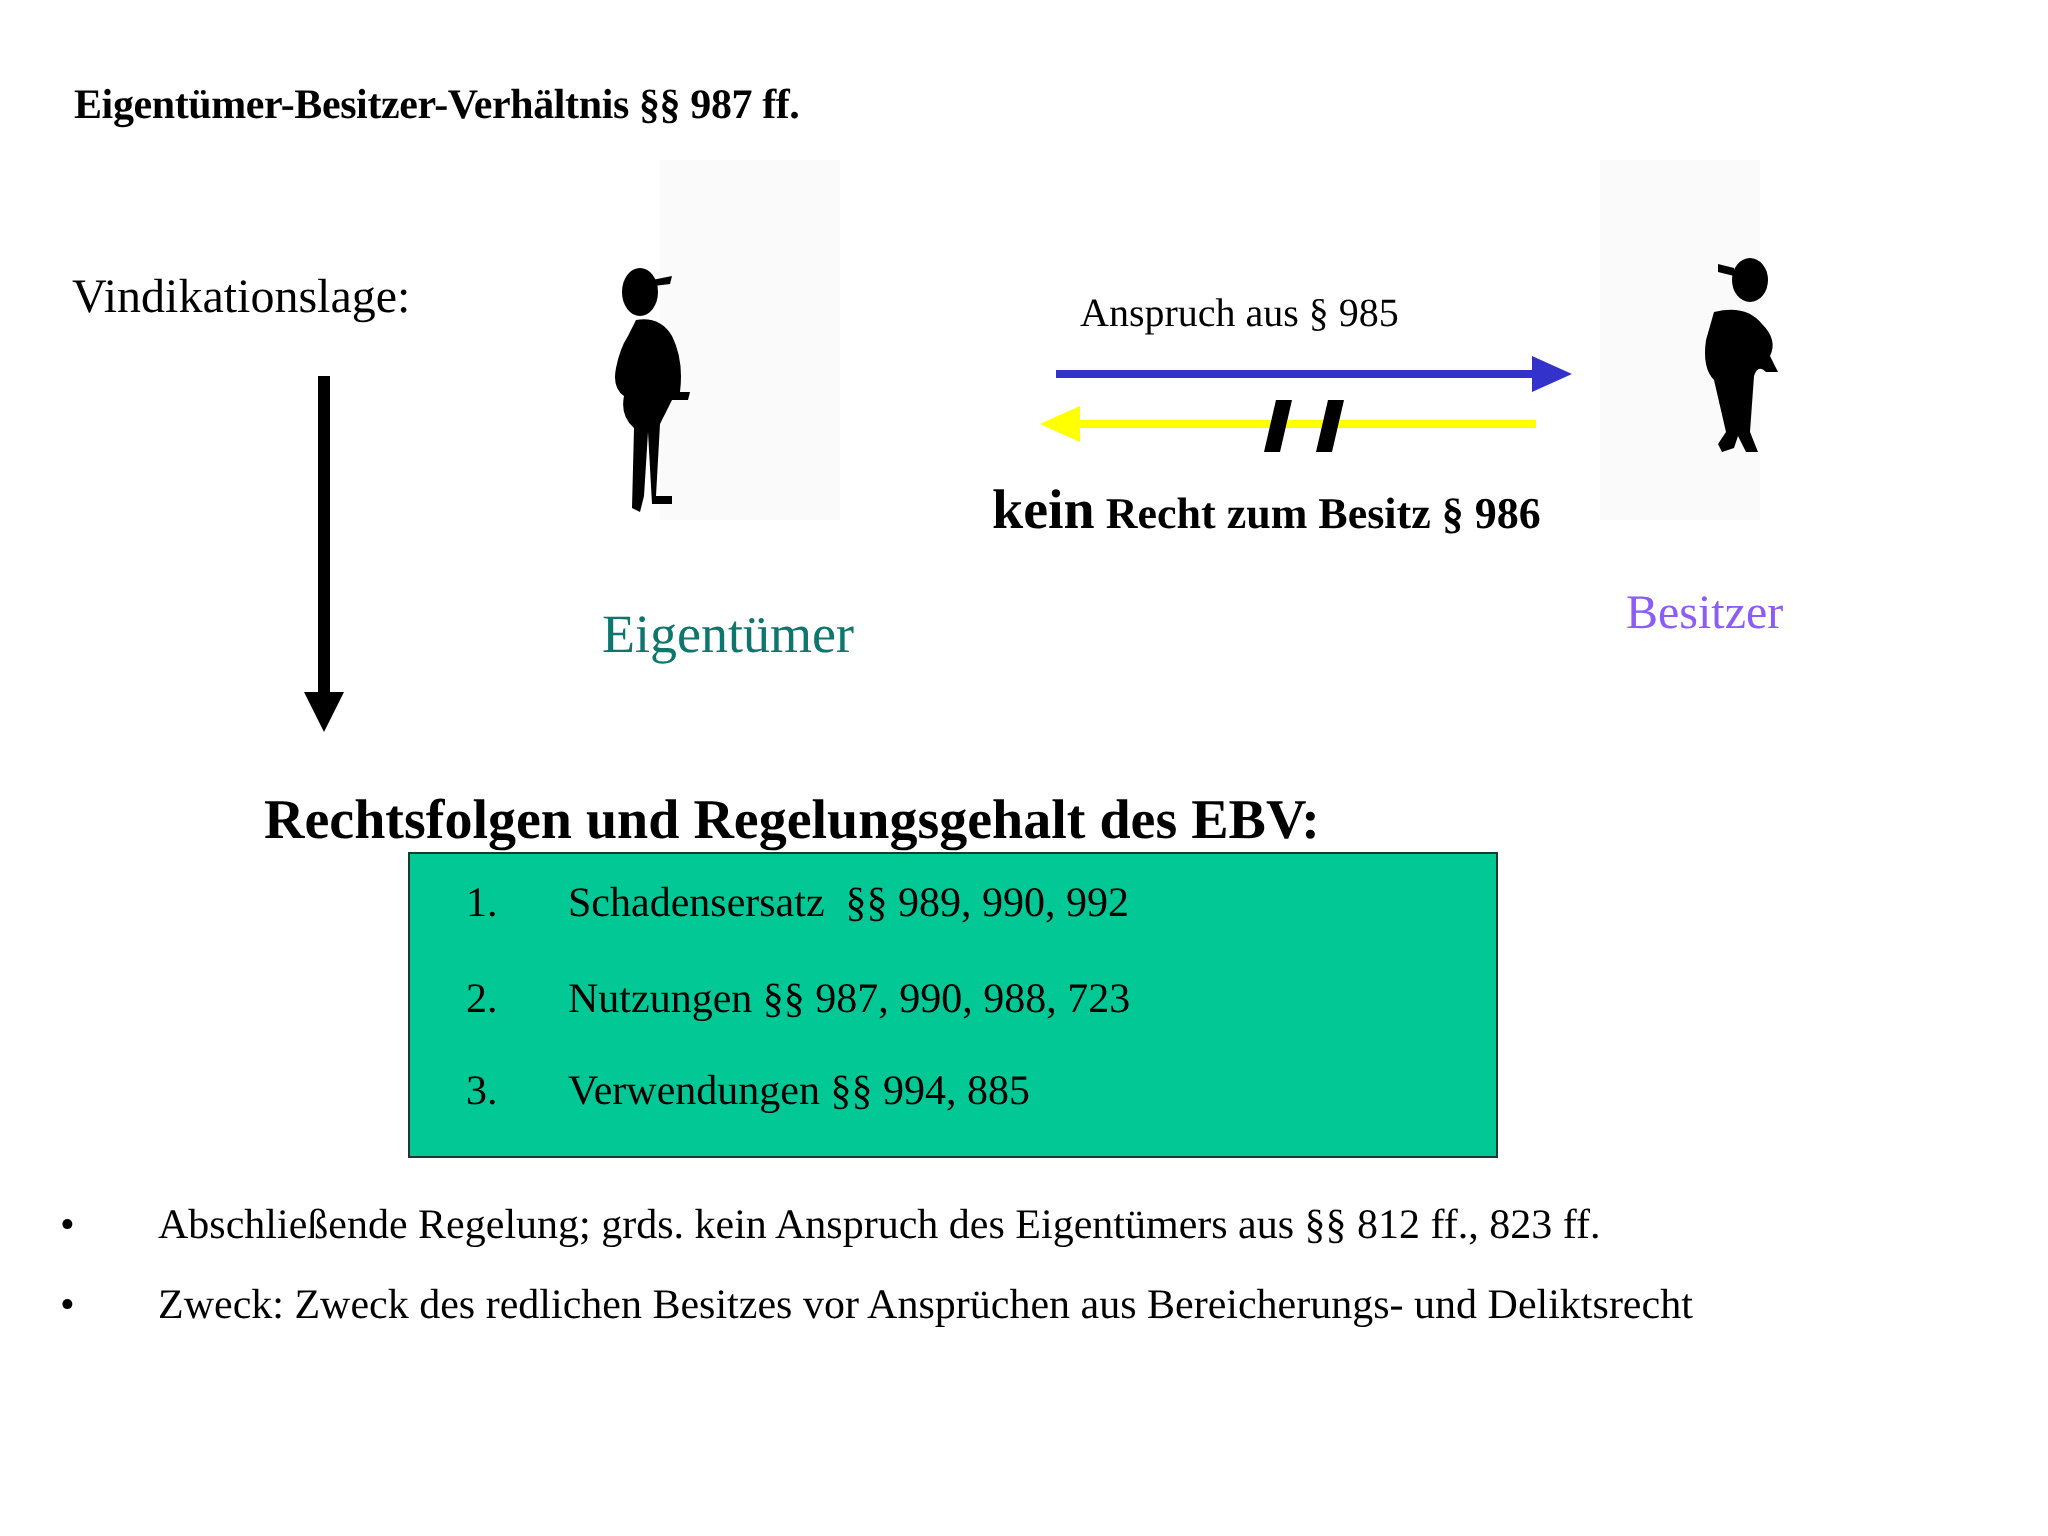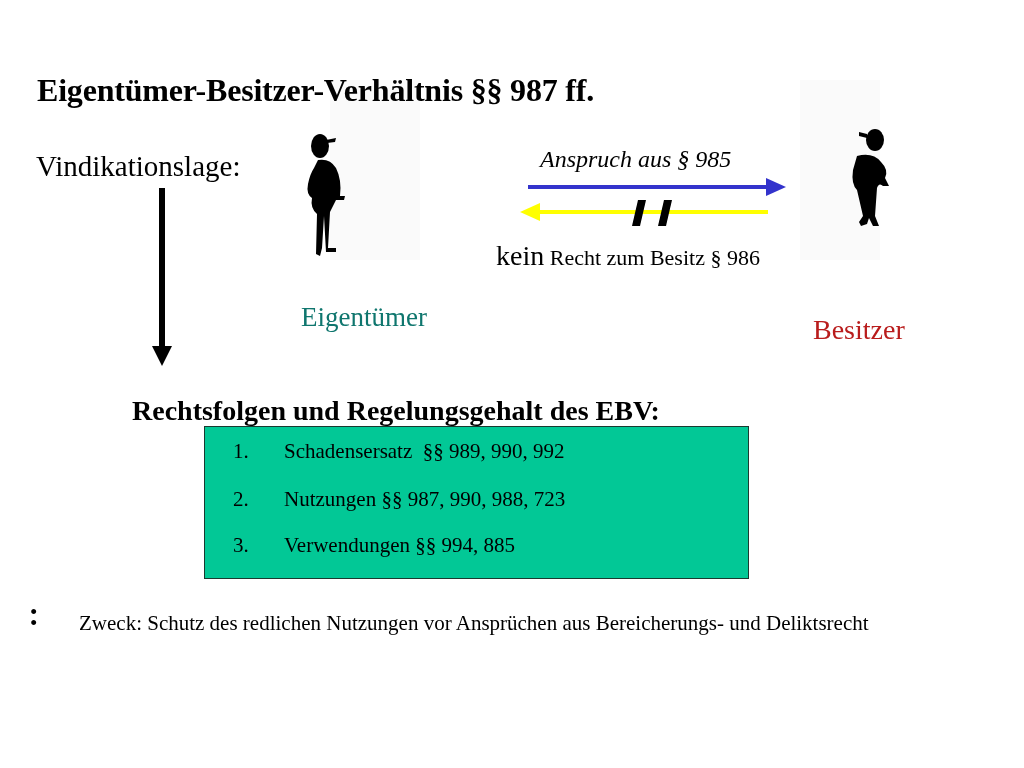--- a/index.html
+++ b/index.html
@@ -11,55 +11,54 @@
       width: 1024px;
       height: 768px;
       position: relative;
       overflow: hidden;
       font-family: "Liberation Serif", "DejaVu Serif", serif;
       color: #000;
     }
     .abs { position: absolute; }
     .title {
       left: 37px; top: 40px;
-      font-size: 32px; font-weight: bold;
+      font-size: 21px; font-weight: bold;
       white-space: nowrap;
       letter-spacing: -0.2px;
-      margin-top: 32px;
     }
     .vindikation {
-      left: 36px; top: 150px;
-      font-size: 29px;
+      left: 36px; top: 136px;
+      font-size: 24px;
       white-space: nowrap;
     }
     .down-arrow {
       left: 150px; top: 188px;
       width: 24px; height: 180px;
     }
     .fig-left { left: 300px; top: 128px; width: 70px; height: 130px; }
     .fig-right { left: 835px; top: 126px; width: 60px; height: 110px; }
     .anspruch {
       left: 540px; top: 146px;
-      font-size: 24px; white-space: nowrap; font-style: italic;
+      font-size: 20px; white-space: nowrap;
     }
     .arrows {
       left: 518px; top: 174px; width: 280px; height: 60px;
     }
     .kein-line {
       left: 496px; top: 240px;
-      font-size: 22px; white-space: nowrap;
+      font-size: 22px; white-space: nowrap; font-weight: bold;
     }
     .kein-line .kein { font-size: 28px; }
     .eigentuemer-label {
       left: 301px; top: 302px;
       font-size: 27px; color: #0f766e; white-space: nowrap;
     }
     .besitzer-label {
-      left: 813px; top: 314px;
-      font-size: 28px; color: #b91c1c; white-space: nowrap;
+      left: 813px; top: 294px;
+      font-size: 24px; color: #8b5cf6; white-space: nowrap;
     }
     .rechtsfolgen {
       left: 132px; top: 395px;
       font-size: 28px; font-weight: bold; white-space: nowrap;
     }
     .greenbox {
       left: 204px; top: 426px;
       width: 545px; height: 153px;
       background: #02c896;
       border: 1px solid #1a3a30;
@@ -157,18 +156,19 @@
     <li style="top:106px;">
       <span class="num">3.</span>
       <span class="txt">Verwendungen §§ 994, 885</span>
     </li>
   </ol>
 </div>
 
 <div class="abs bullets">
   <div class="bullet-item">
     <span class="dot">•</span>
+    <span>Abschließende Regelung; grds. kein Anspruch des Eigentümers aus §§ 812 ff., 823 ff.</span>
   </div>
   <div class="bullet-item" style="width:840px;">
     <span class="dot">•</span>
-    <span>Zweck: Schutz des redlichen Nutzungen vor Ansprüchen aus Bereicherungs- und Deliktsrecht</span>
+    <span>Zweck: Zweck des redlichen Besitzes vor Ansprüchen aus Bereicherungs- und Deliktsrecht</span>
   </div>
 </div>
 
 </body></html>

